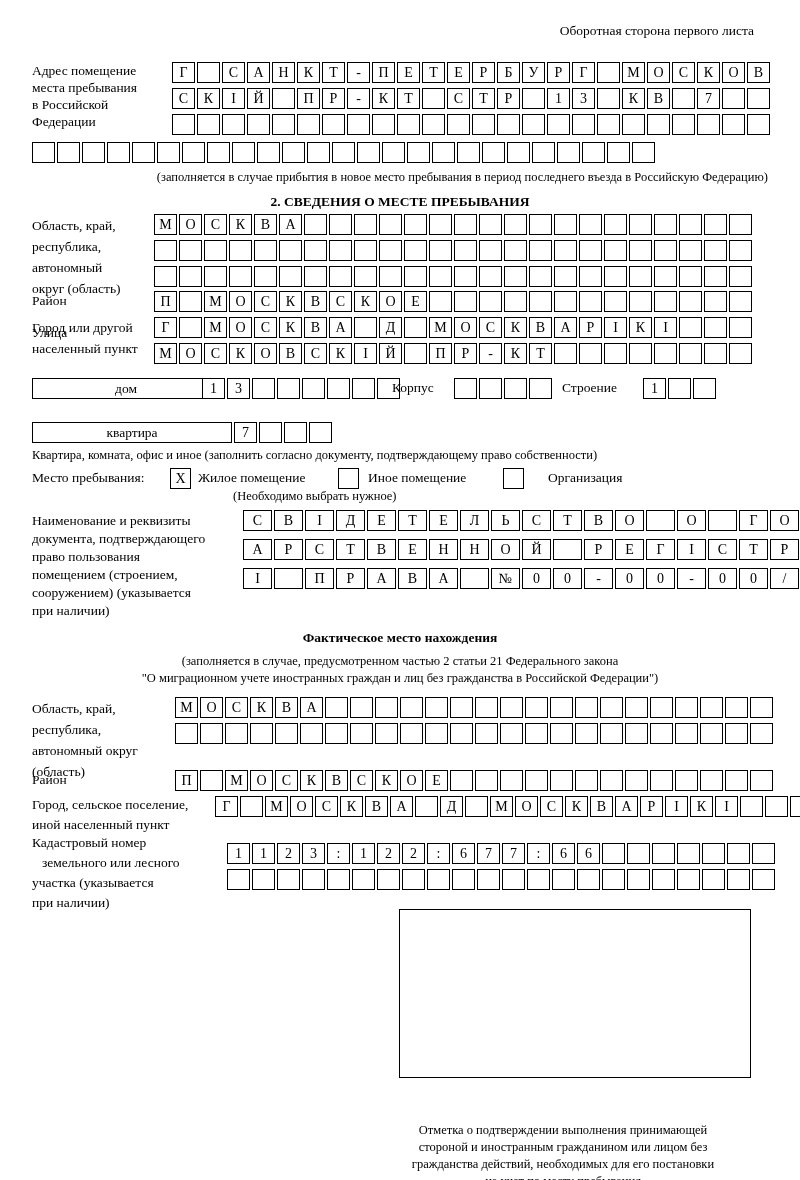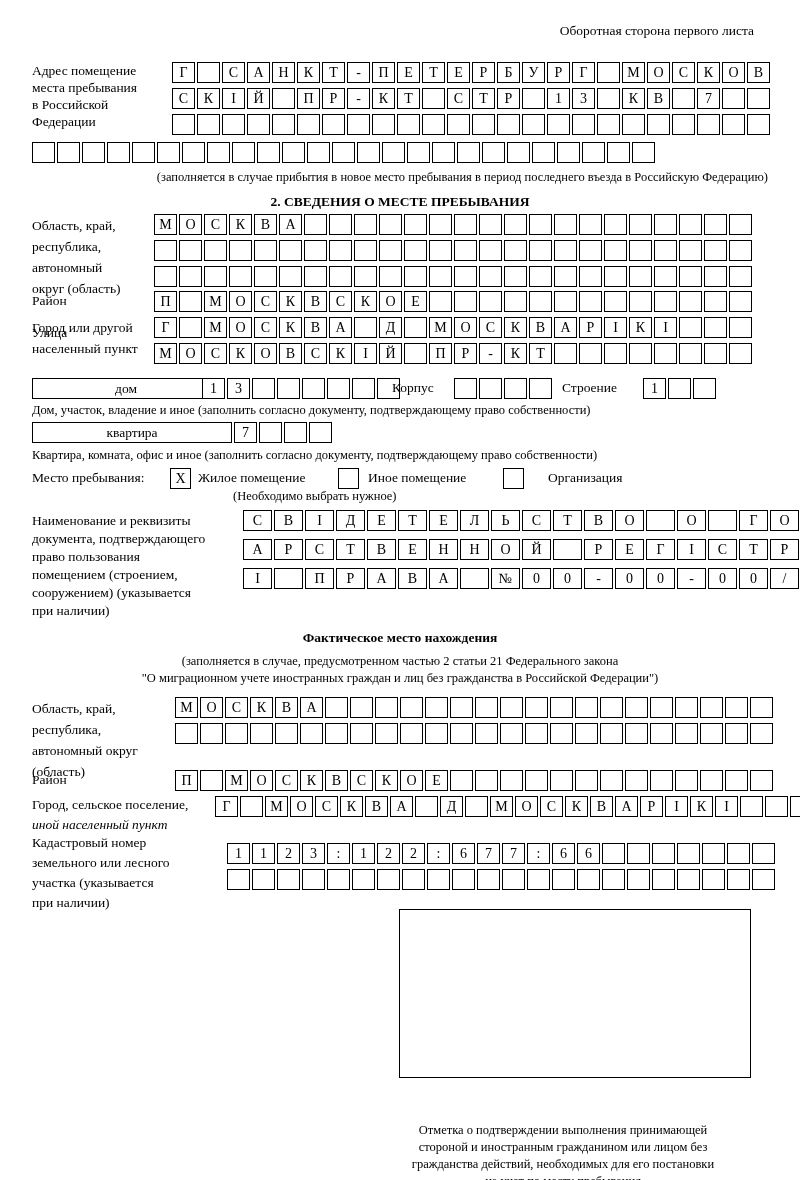--- a/index.html
+++ b/index.html
@@ -413,21 +413,20 @@
     <div class="cell"></div>
     <div class="cell"></div>
   </div>
   <div class="abs lbl" style="left:562px; top:379px;">Строение</div>
   <div class="abs boxrow" style="left:643px; top:378px;">
     <div class="cell">1</div>
     <div class="cell"></div>
     <div class="cell"></div>
   </div>
 
-  <div class="abs lbl-small" style="left:32px; top:402px;">Дом, участок, владение и иное (заполнить согласно документу, подтверждающему право собственности)</div>
 
   <div class="abs fieldbox" style="left:32px; top:422px; width:200px;">квартира</div>
   <div class="abs boxrow" style="left:234px; top:422px;">
     <div class="cell">7</div>
     <div class="cell"></div>
     <div class="cell"></div>
     <div class="cell"></div>
   </div>
   <div class="abs lbl-small" style="left:32px; top:447px;">Квартира, комната, офис и иное (заполнить согласно документу, подтверждающему право собственности)</div>
 
@@ -603,21 +602,21 @@
     <div class="cell"></div>
     <div class="cell"></div>
     <div class="cell"></div>
     <div class="cell"></div>
     <div class="cell"></div>
     <div class="cell"></div>
   </div>
 
   <div class="abs lbl" style="left:32px; top:795px; width:175px;">
     <div style="line-height:20px;">Город, сельское поселение,</div>
-    <div style="line-height:20px;font-style:italic;">иной населенный пункт</div>
+    <div style="line-height:20px;">иной населенный пункт</div>
   </div>
   <div class="abs boxrow" style="left:215px; top:796px;">
     <div class="cell">Г</div>
     <div class="cell"></div>
     <div class="cell">М</div>
     <div class="cell">О</div>
     <div class="cell">С</div>
     <div class="cell">К</div>
     <div class="cell">В</div>
     <div class="cell">А</div>
@@ -634,21 +633,21 @@
     <div class="cell">І</div>
     <div class="cell">К</div>
     <div class="cell">І</div>
     <div class="cell"></div>
     <div class="cell"></div>
     <div class="cell"></div>
   </div>
 
   <div class="abs lbl" style="left:32px; top:833px; width:190px;">
     <div style="line-height:20px;">Кадастровый номер</div>
-    <div style="line-height:20px;">земельного или лесного</div>
+    <div style="line-height:20px;margin-left:10px;">земельного или лесного</div>
     <div style="line-height:20px;">участка (указывается</div>
     <div style="line-height:20px;">при наличии)</div>
   </div>
 
   <div class="abs boxrow" style="left:227px; top:843px;">
     <div class="cell">1</div>
     <div class="cell">1</div>
     <div class="cell">2</div>
     <div class="cell">3</div>
     <div class="cell">:</div>

